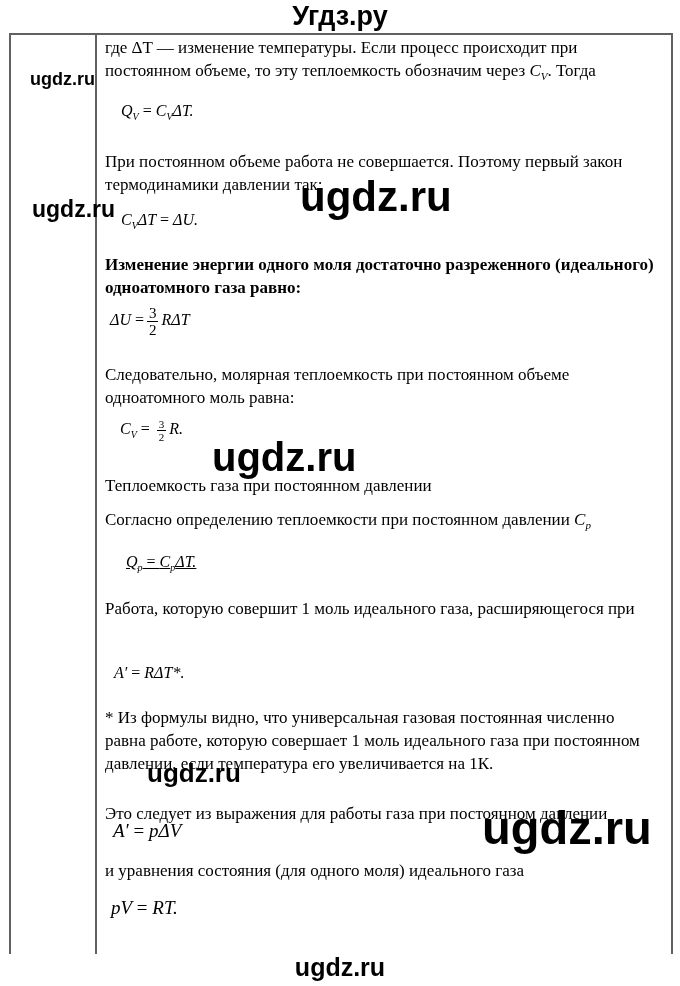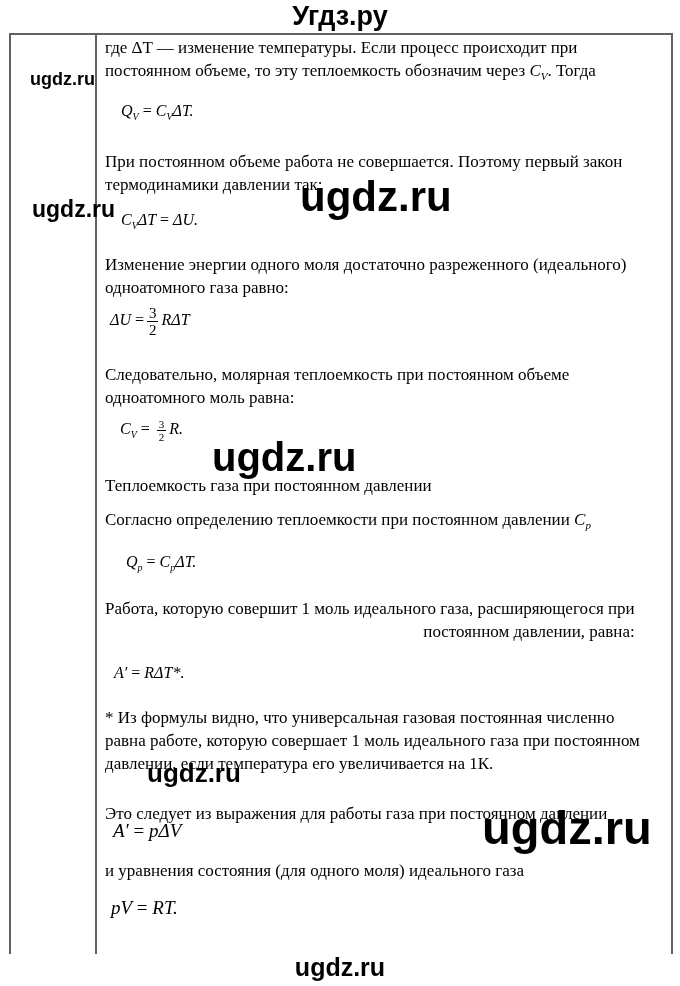--- a/index.html
+++ b/index.html
@@ -86,21 +86,21 @@
     <div class="tl">При постоянном объеме работа не совершается. Поэтому первый закон</div>
     <div class="tl">термодинамики давлении так:</div>
   </div>
 
   <div class="wm wm-m1">ugdz.ru</div>
 
   <div class="formula" style="left:121px;top:211px;">
     <span>C</span><sub>V</sub><span>ΔT</span><span class="meq"> = </span><span>ΔU.</span>
   </div>
 
-  <div class="para" style="left:105px;top:253px;">
+  <div class="para" style="left:105px;top:253px;font-weight:bold;">
     <div class="tl">Изменение энергии одного моля достаточно разреженного (идеального)</div>
     <div class="tl">одноатомного газа равно:</div>
   </div>
 
   <div class="formula" style="left:110px;top:305px;">
     <span>ΔU</span><span class="meq"> =</span><span class="frac">
         <span class="num">3</span>
         <span class="den">2</span>
       </span><span>RΔT</span>
   </div>
@@ -120,27 +120,26 @@
   <div class="wm wm-m2">ugdz.ru</div>
 
   <div class="para" style="left:105px;top:508px;">
     <div class="tl"><span>Согласно определению теплоемкости при постоянном давлении </span><span class="mi">C</span><sub class="msub">p</sub></div>
   </div>
 
   <div class="para" style="left:105px;top:474px;">
     <div class="tl">Теплоемкость газа при постоянном давлении</div>
   </div>
 
-  <div class="formula" style="left:126px;top:553px;">
+  <div class="formula" style="left:126px;top:553px;text-decoration:underline;">
     <span>Q</span><sub>p</sub><span class="meq"> = </span><span>C</span><sub>p</sub><span>ΔT.</span>
   </div>
 
-  <div class="para" style="left:105px;top:597px;text-align:right;">
+  <div class="para" style="left:105px;top:597px;">
     <div class="tl">Работа, которую совершит 1 моль идеального газа, расширяющегося при</div>
-    <div class="tl">постоянном давлении, равна:</div>
   </div>
 
   <div class="formula" style="left:114px;top:664px;">
     <span>A′</span><span class="meq"> = </span><span>RΔT*.</span>
   </div>
 
   <div class="para" style="left:105px;top:706px;">
     <div class="tl">* Из формулы видно, что универсальная газовая постоянная численно</div>
     <div class="tl">равна работе, которую совершает 1 моль идеального газа при постоянном</div>
     <div class="tl">давлении, если температура его увеличивается на 1К.</div>

